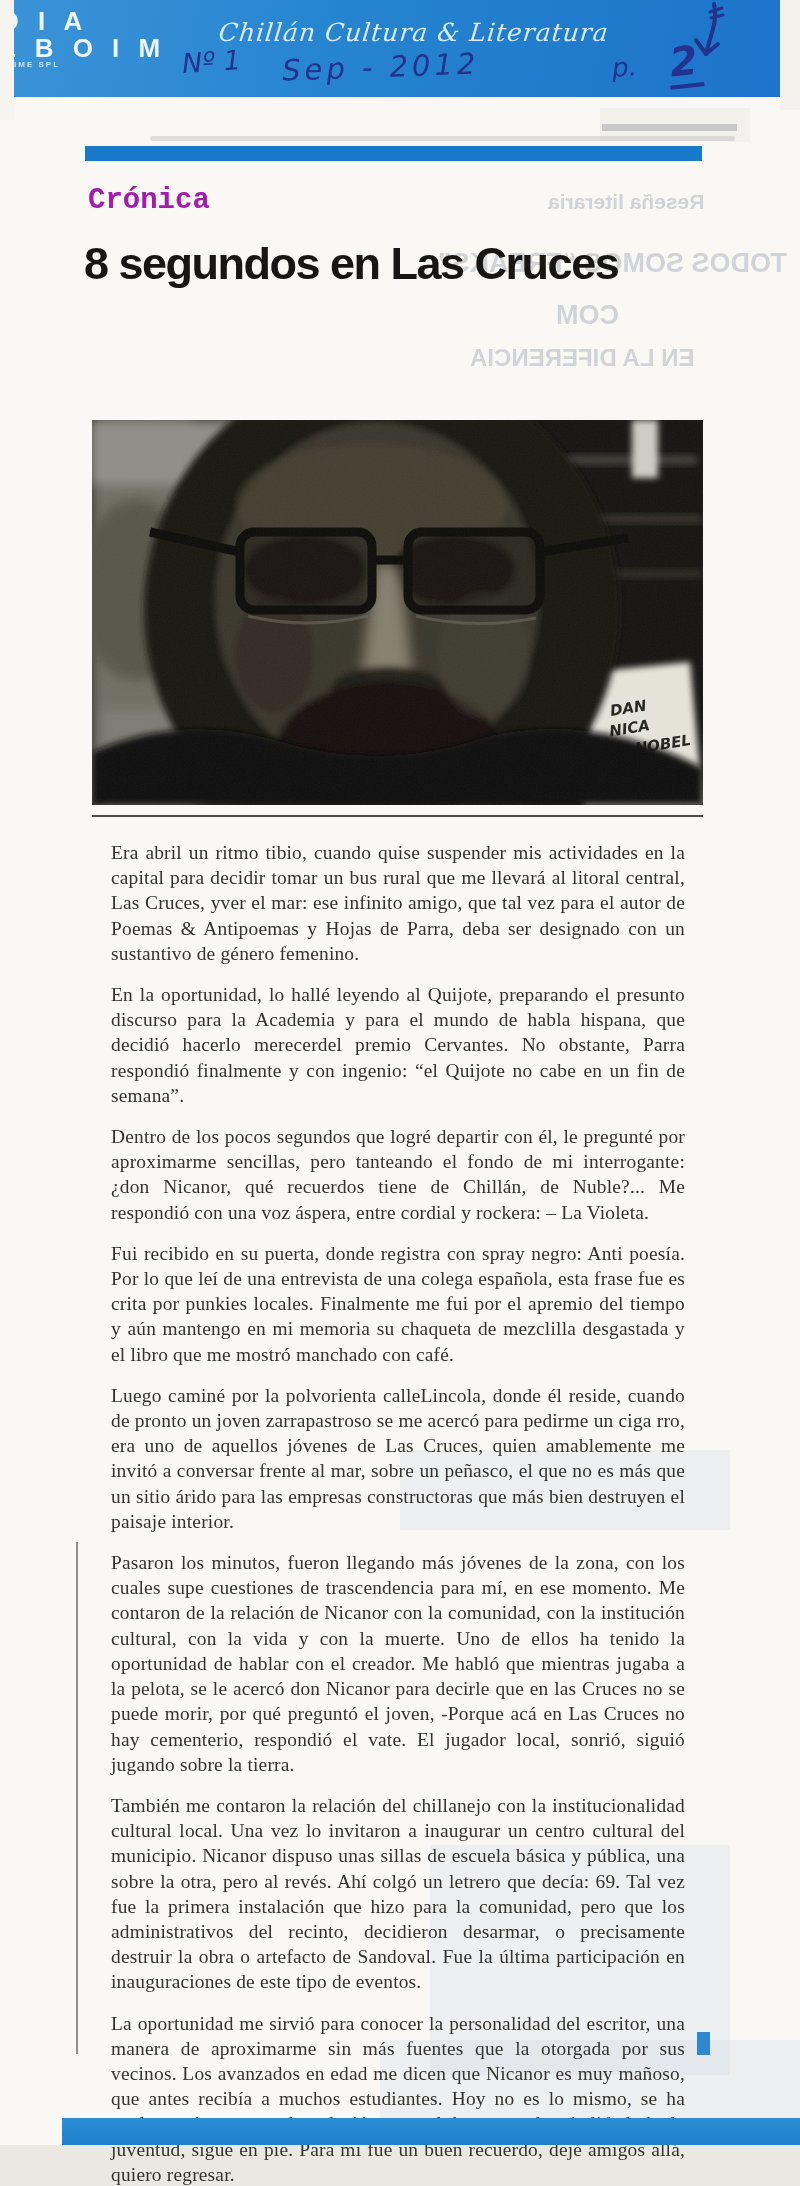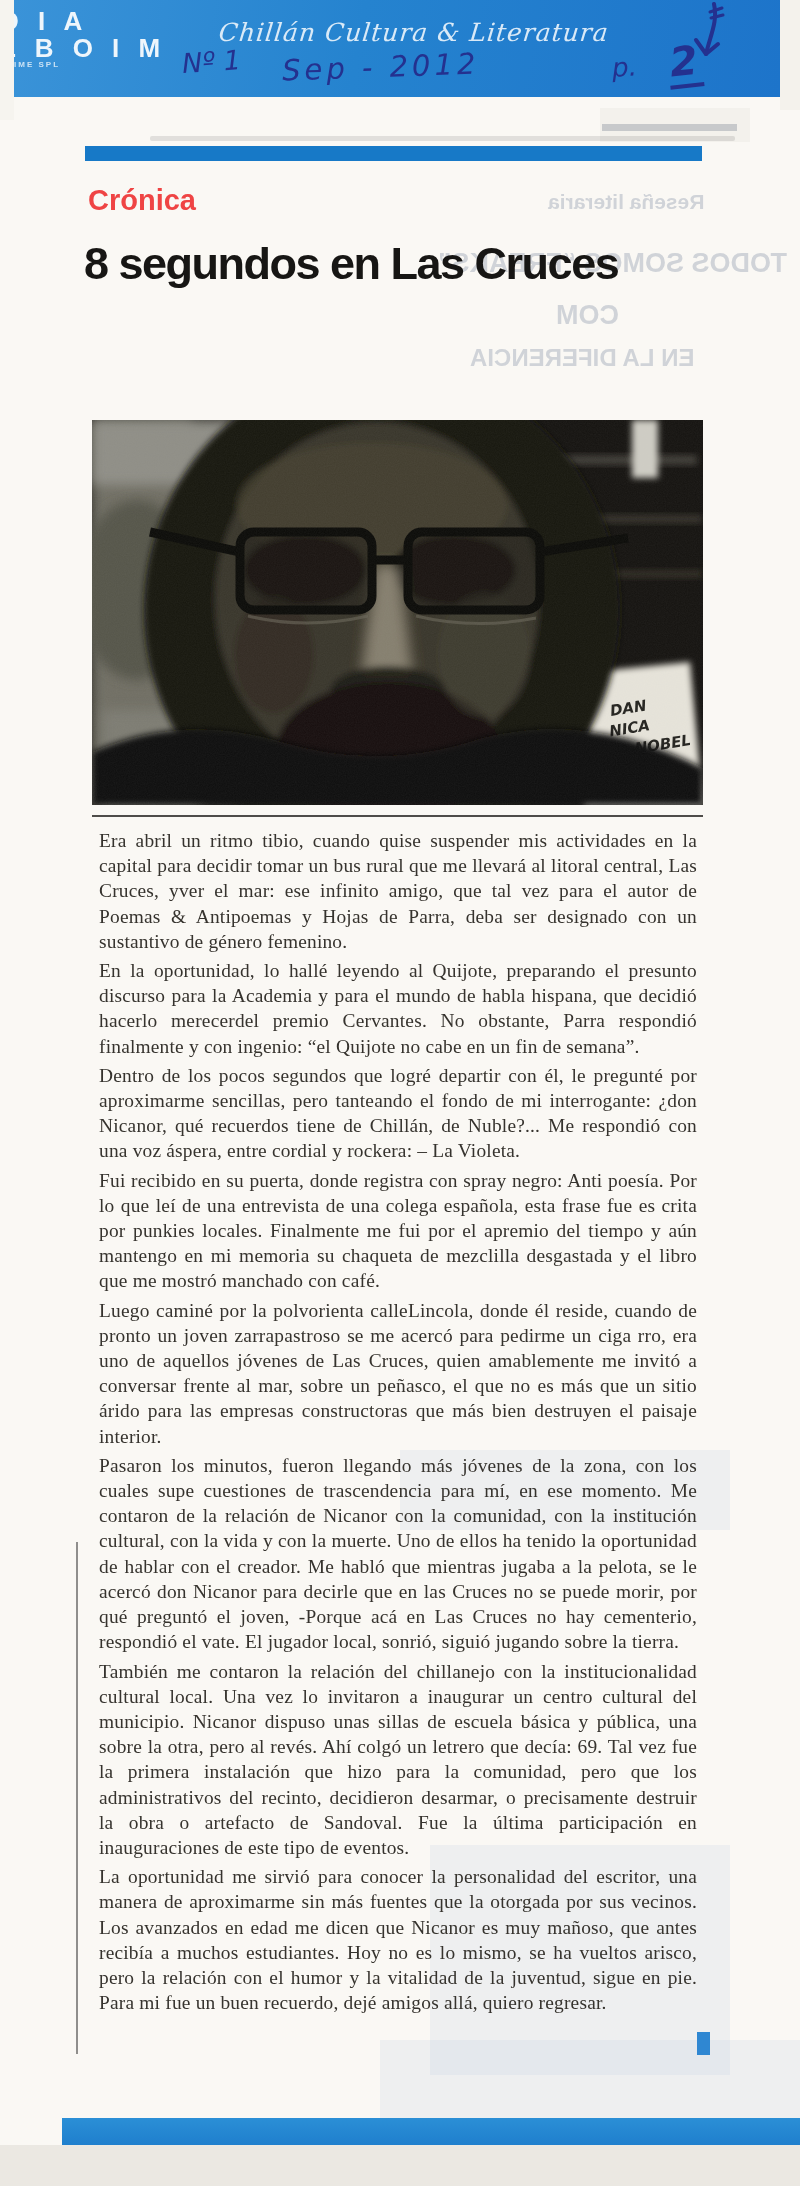--- a/index.html
+++ b/index.html
@@ -33,31 +33,31 @@
   .smudge-box-line{left:602px;top:124px;width:135px;height:7px;background:rgba(100,110,125,.30);}
   .verso{font-family:"Liberation Sans",sans-serif;font-weight:bold;color:#aeb6c2;transform:scaleX(-1);opacity:.55;white-space:nowrap;}
   .v1{left:548px;top:190px;font-size:21px;}
   .v2{left:438px;top:248px;font-size:27px;}
   .v3{left:556px;top:300px;font-size:27px;}
   .v4{left:470px;top:344px;font-size:24px;}
   .tint{background:rgba(196,210,226,.22);}
 
   
   .rule-top{left:85px;top:146px;width:617px;height:15px;background:#1779c7;}
-  .kicker{left:88px;top:184px;font-family:Liberation Sans, sans-serif;font-weight:bold;font-size:29px;color:#ef4444;}
+  .kicker{left:88px;top:184px;font-family:Liberation Mono, monospace;font-weight:bold;font-size:29px;color:#a21caf;}
   .headline{left:84px;top:232px;width:640px;font-family:"Liberation Sans",sans-serif;font-weight:bold;font-size:45px;line-height:64px;color:#171614;letter-spacing:-1.5px;}
 
   
   .photo{left:92px;top:420px;width:611px;height:385px;background:#1a1917;}
   .photo svg{display:block;}
   .rule-photo{left:92px;top:815px;width:611px;height:2px;background:#4e4c49;}
 
   
   .body-col{left:95px;top:824px;width:606px;font-size:19.4px;line-height:25.2px;letter-spacing:.2px;color:#36332e;text-align:justify;}
-  .body-col p{margin:4px;}
+  .body-col p{margin:16px;}
   .end-marker{left:697px;top:2032px;width:13px;height:23px;background:#2f87d2;}
   .scan-line{left:76px;top:1542px;width:2px;height:512px;background:rgba(55,55,55,.55);}
 
   
   .rule-bottom{left:62px;top:2118px;width:738px;height:27px;background:linear-gradient(180deg,#2b8fd6,#1f7fcd);}
 </style>
 </head>
 <body>
 
 <div class="abs page-left-edge"></div>

